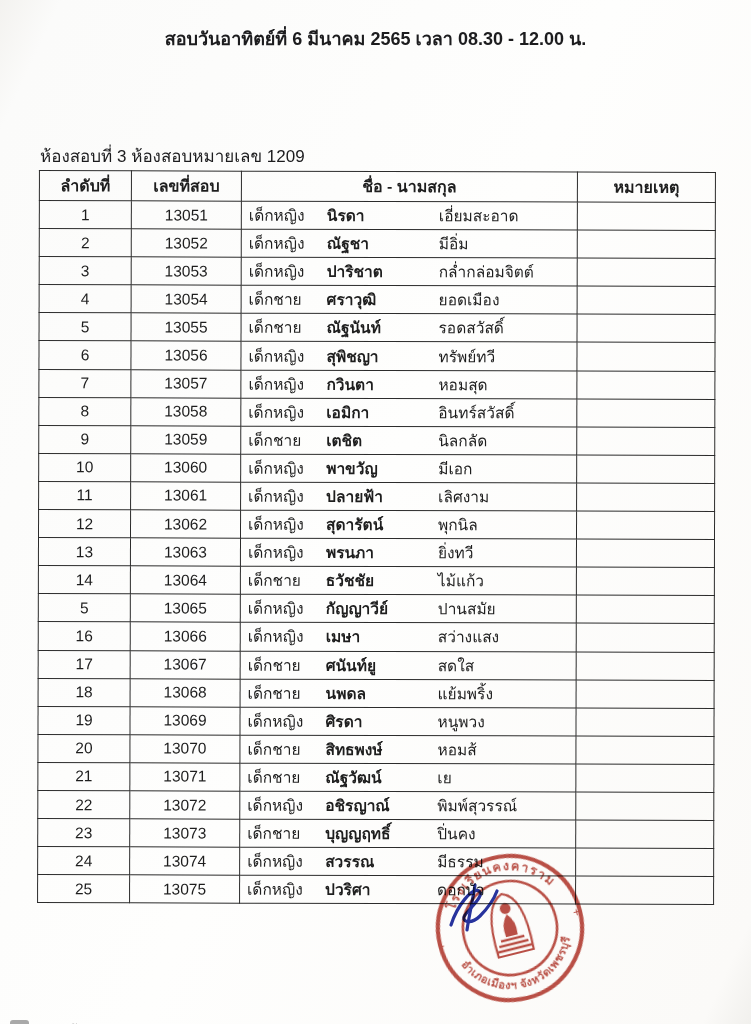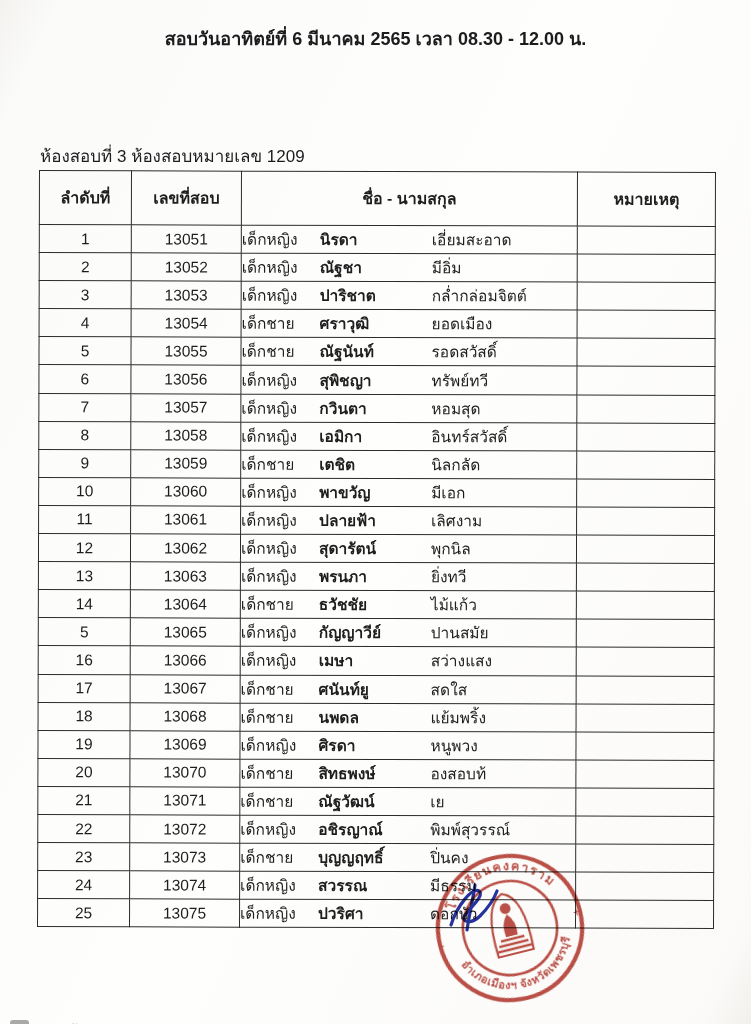--- a/index.html
+++ b/index.html
@@ -23,24 +23,24 @@
   }
   table.roster{
     position:absolute;top:171px;left:38px;width:676px;
     border-collapse:collapse;table-layout:fixed;
     transform:rotate(0.15deg);
   }
   table.roster th,table.roster td{
     border:1.6px solid #2c2c2c;
     color:#1e1e1e;overflow:hidden;white-space:nowrap;
   }
-  table.roster th{height:29px;font-size:16px;font-weight:bold;text-align:center;padding:12px;}
+  table.roster th{height:29px;font-size:16px;font-weight:bold;text-align:center;padding:0;}
   table.roster td{height:27.1px;font-size:15.5px;padding:0;}
   td.num{text-align:center;}
-  .name-wrap{display:flex;align-items:center;}
+  .name-wrap{display:flex;align-items:center;padding-left:7px;}
   .name-wrap .t{width:78px;}
   .name-wrap .f{width:112px;font-weight:bold;}
   .name-wrap .l{flex:1;}
   
   .stamp{
     position:absolute;left:428px;top:846px;width:164px;height:164px;
     transform:rotate(-14deg);
     mix-blend-mode:multiply;opacity:.85;filter:blur(.2px) contrast(1.05);
     pointer-events:none;
   }
@@ -335,21 +335,21 @@
       <td></td>
     </tr>
 
     <tr>
       <td class="num">20</td>
       <td class="num">13070</td>
       <td>
         <div class="name-wrap">
           <span class="t">เด็กชาย</span>
           <span class="f">สิทธพงษ์</span>
-          <span class="l">องสอบท้</span>
+          <span class="l">หอมส้</span>
         </div>
       </td>
       <td></td>
     </tr>
 
     <tr>
       <td class="num">21</td>
       <td class="num">13071</td>
       <td>
         <div class="name-wrap">

